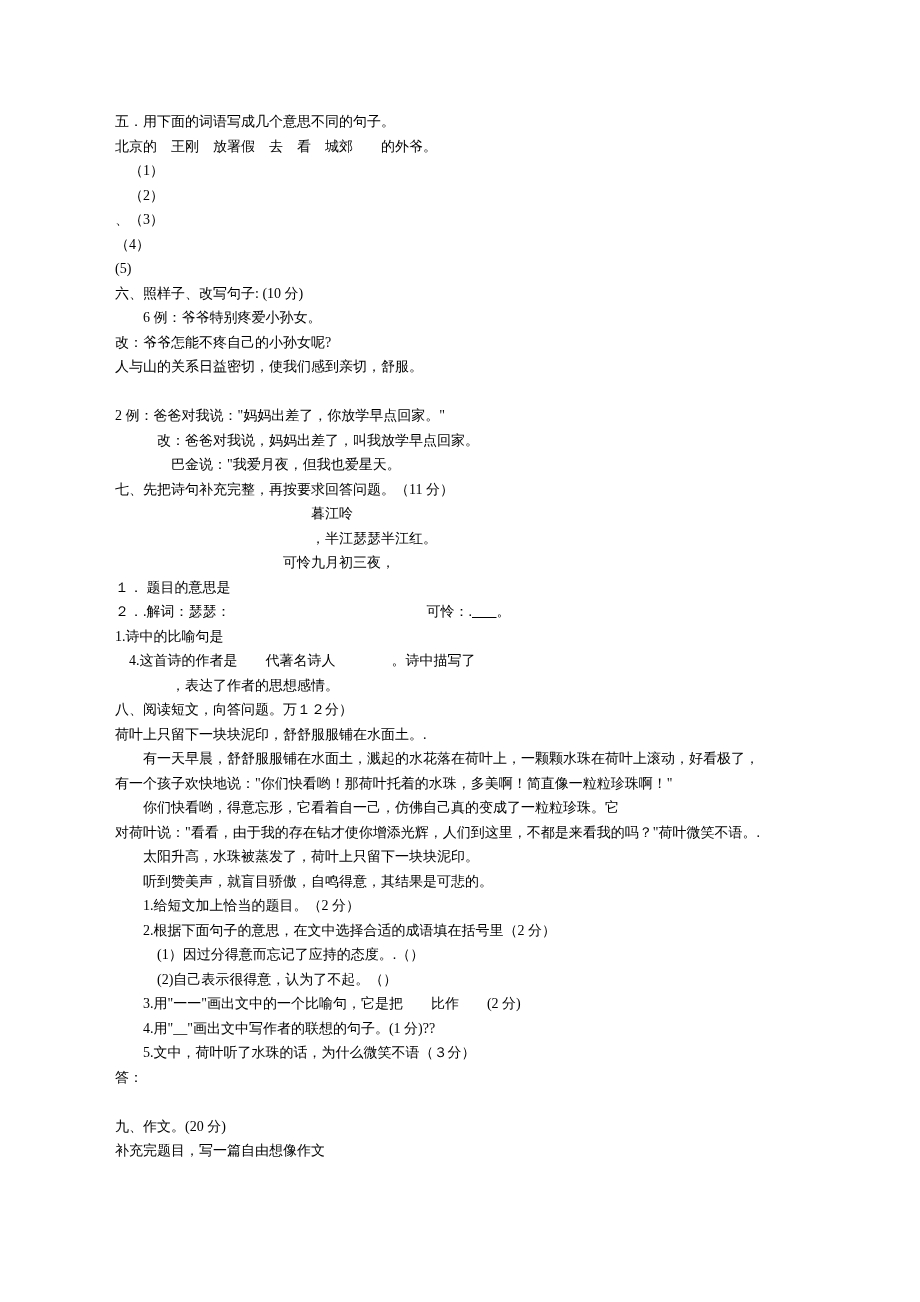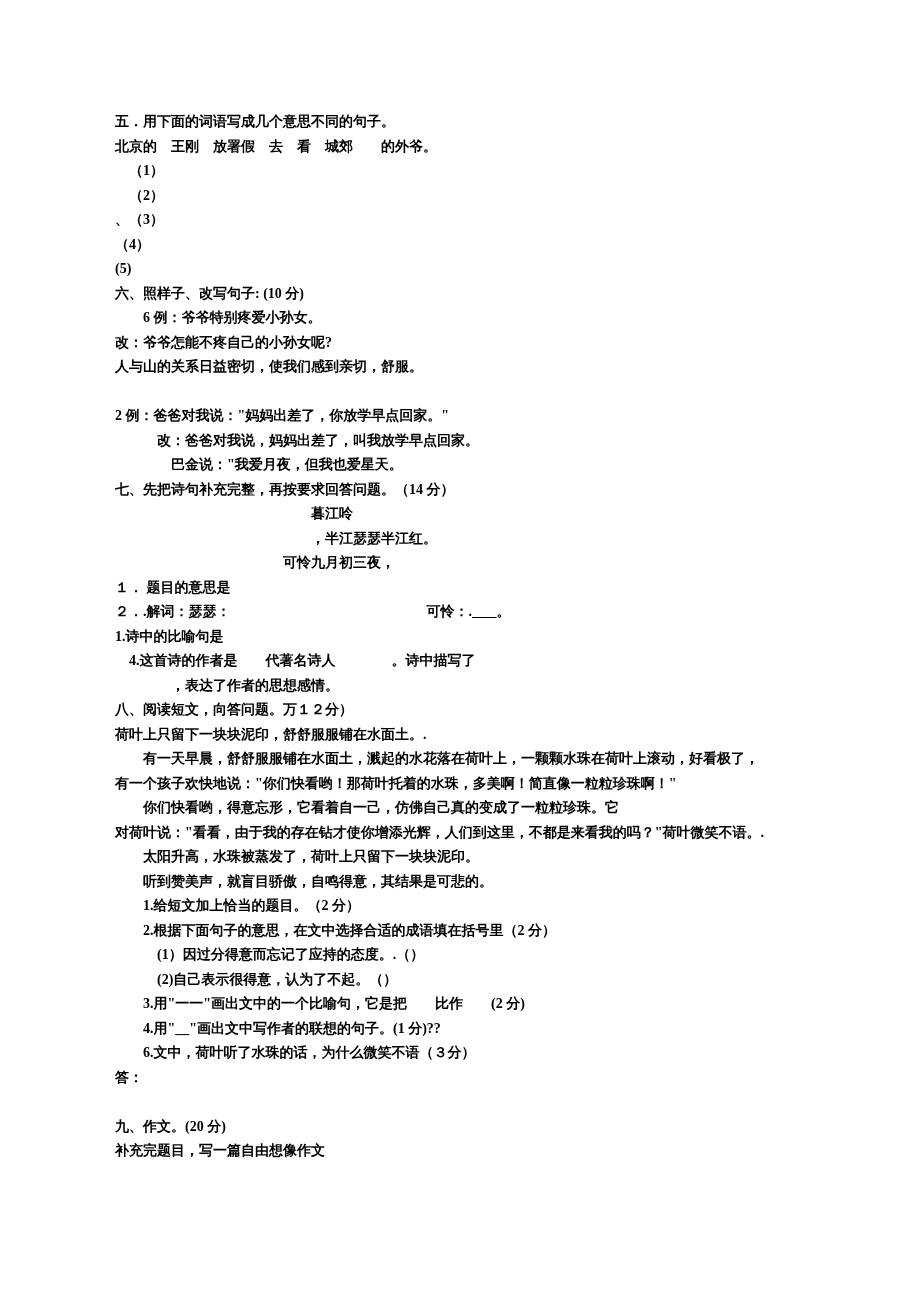--- a/index.html
+++ b/index.html
@@ -1,15 +1,15 @@
 <!DOCTYPE html>
 <html><head>
   <meta charset="utf-8">
   <style>
-    * { margin: 0; padding: 0; box-sizing: border-box; font-weight: bold; }
+    * { margin: 0; padding: 0; box-sizing: border-box; }
     body {
       width: 920px;
       min-height: 1302px;
       background: #ffffff;
       padding: 110px 115px 60px 115px;
       font-family: "SimSun", "宋体", serif;
       font-size: 14px;
       line-height: 1.75;
       color: #000000;
     }
@@ -37,21 +37,21 @@
 
 <div class="line">六、照样子、改写句子: (10 分)</div>
 <div class="line indent2">6 例：爷爷特别疼爱小孙女。</div>
 <div class="line">改：爷爷怎能不疼自己的小孙女呢?</div>
 <div class="line">人与山的关系日益密切，使我们感到亲切，舒服。</div>
 <div class="empty-line"></div>
 <div class="line">2 例：爸爸对我说："妈妈出差了，你放学早点回家。"</div>
 <div class="line indent3">改：爸爸对我说，妈妈出差了，叫我放学早点回家。</div>
 <div class="line indent4">巴金说："我爱月夜，但我也爱星天。</div>
 
-<div class="line">七、先把诗句补充完整，再按要求回答问题。（14 分）</div>
+<div class="line">七、先把诗句补充完整，再按要求回答问题。（11 分）</div>
 <div class="line center-ish">暮江呤</div>
 <div class="line"><span class="inline-gap"></span><span>，半江瑟瑟半江红。</span></div>
 <div class="line center-ish2">可怜九月初三夜，</div>
 <div class="line">１． 题目的意思是</div>
 <div class="line">
   <span>２．.解词：瑟瑟：</span><span class="inline-gap"></span><span>可怜：.</span><span class="underline">       </span><span>。</span>
 </div>
 <div class="line">1.诗中的比喻句是</div>
 <div class="line indent1">4.这首诗的作者是　　代著名诗人　　　　。诗中描写了</div>
 <div class="line indent4">，表达了作者的思想感情。</div>
@@ -63,18 +63,18 @@
 <div class="line indent2">你们快看哟，得意忘形，它看着自一己，仿佛自己真的变成了一粒粒珍珠。它</div>
 <div class="line">对荷叶说："看看，由于我的存在钻才使你增添光辉，人们到这里，不都是来看我的吗？"荷叶微笑不语。.</div>
 <div class="line indent2">太阳升高，水珠被蒸发了，荷叶上只留下一块块泥印。</div>
 <div class="line indent2">听到赞美声，就盲目骄傲，自鸣得意，其结果是可悲的。</div>
 <div class="line indent2">1.给短文加上恰当的题目。（2 分）</div>
 <div class="line indent2">2.根据下面句子的意思，在文中选择合适的成语填在括号里（2 分）</div>
 <div class="line indent3">(1）因过分得意而忘记了应持的态度。.（）</div>
 <div class="line indent3">(2)自己表示很得意，认为了不起。（）</div>
 <div class="line indent2">3.用"一一"画出文中的一个比喻句，它是把　　比作　　(2 分)</div>
 <div class="line indent2">4.用"__"画出文中写作者的联想的句子。(1 分)??</div>
-<div class="line indent2">6.文中，荷叶听了水珠的话，为什么微笑不语（３分）</div>
+<div class="line indent2">5.文中，荷叶听了水珠的话，为什么微笑不语（３分）</div>
 <div class="line">答：</div>
 <div class="empty-line"></div>
 
 <div class="line">九、作文。(20 分)</div>
 <div class="line">补充完题目，写一篇自由想像作文</div>
 
 </body></html>

